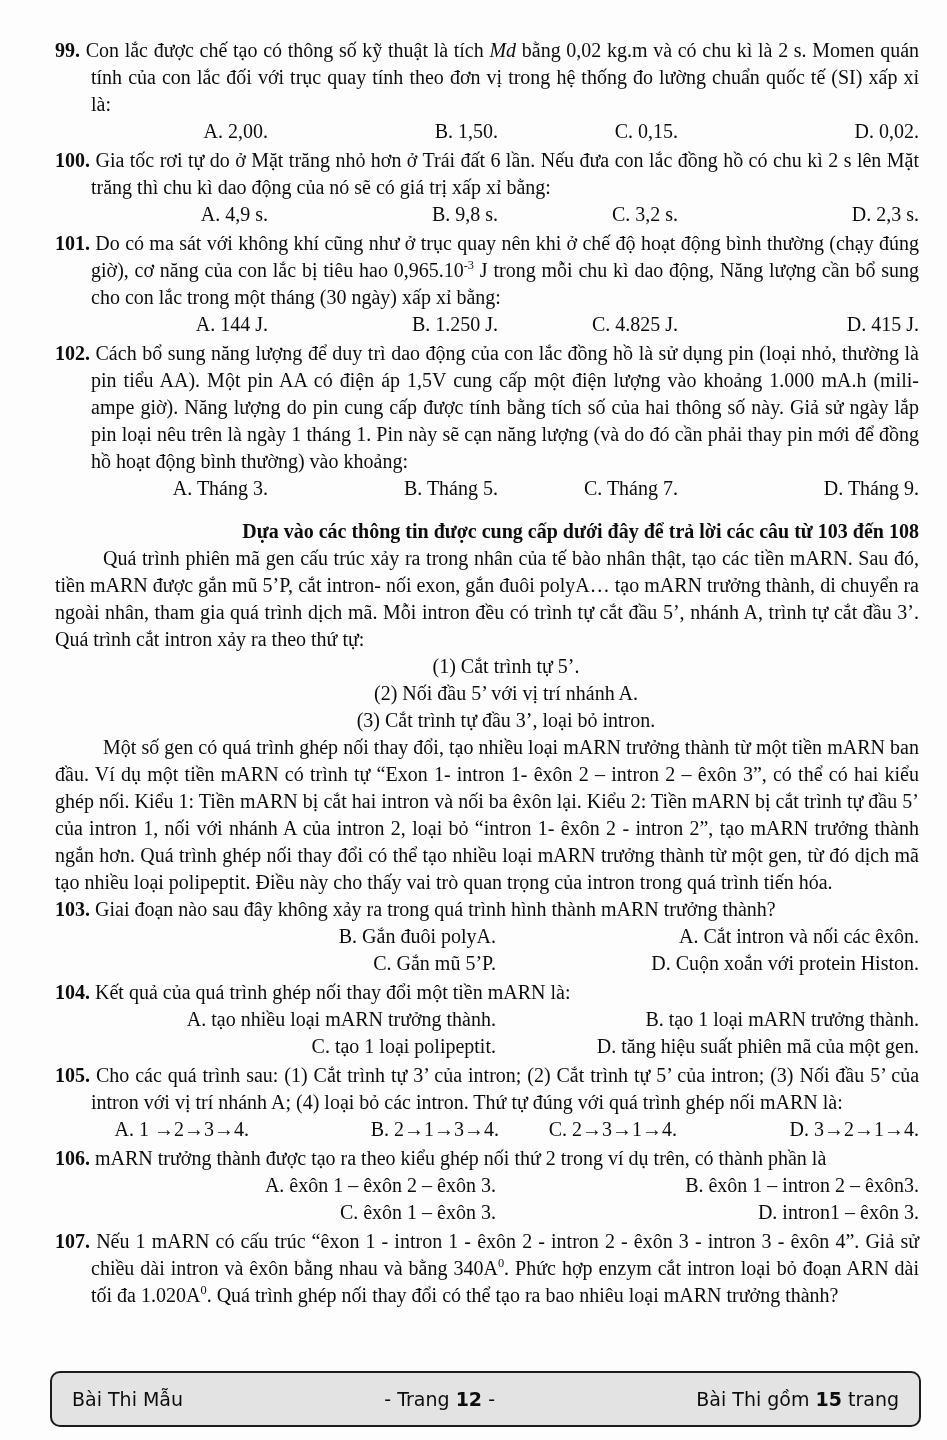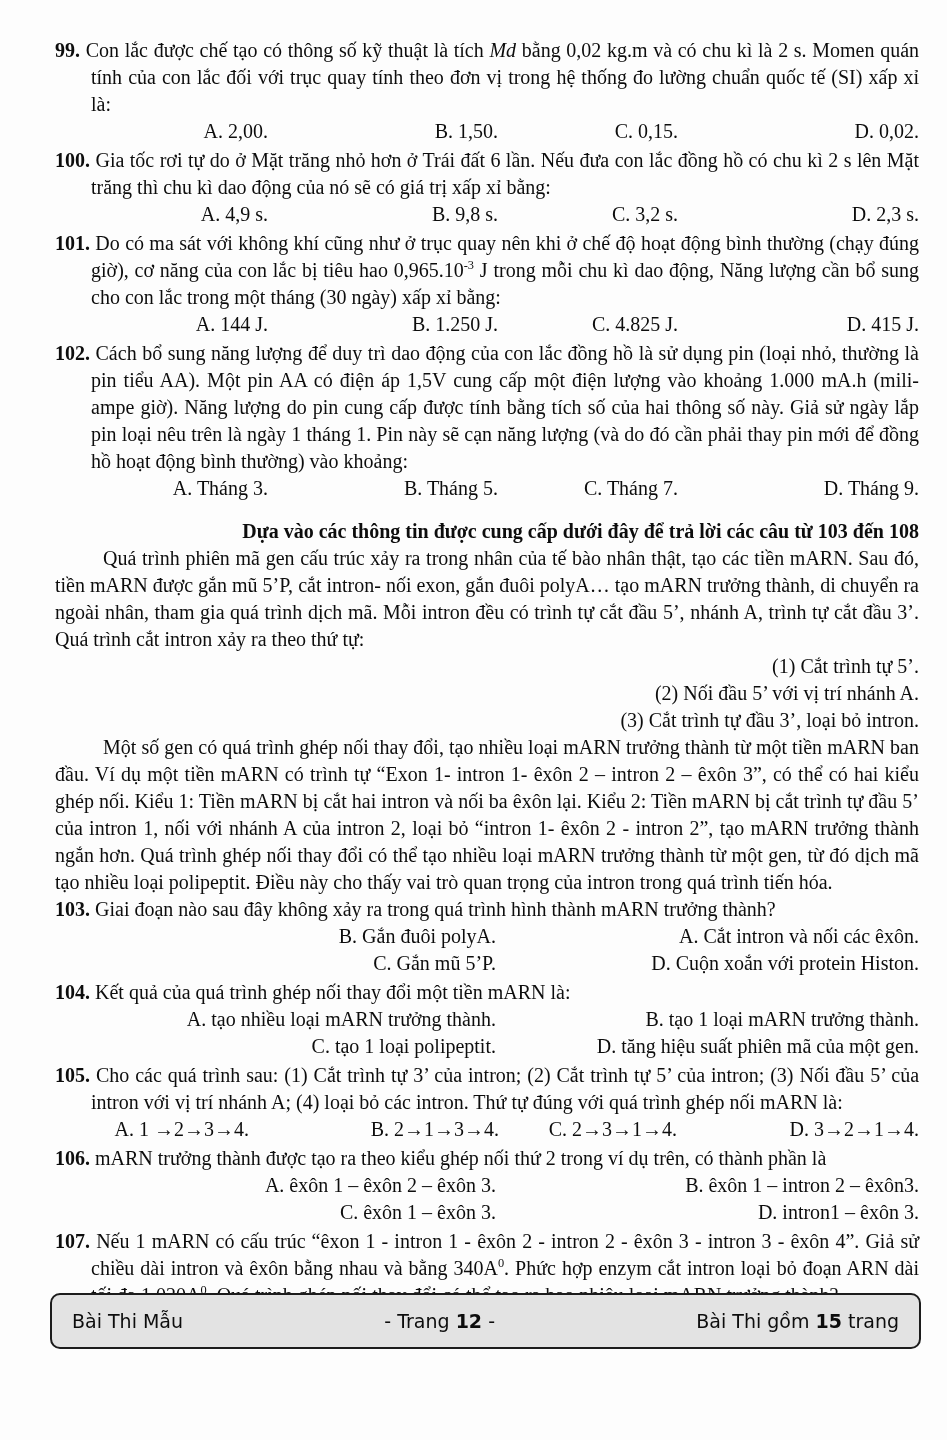--- a/index.html
+++ b/index.html
@@ -23,27 +23,27 @@
   .opts { text-indent: 0; display: grid; text-align: right; }
   .opts4  { grid-template-columns: 177px 230px 180px 1fr; }
   .opts4b { grid-template-columns: 158px 250px 178px 1fr; }
   .opts2  { grid-template-columns: 405px 1fr; }
   .section-header {
     font-weight: bold;
     margin-top: 16px;
     text-align: right;
   }
   .para { text-indent: 48px; }
-  .listitem { margin-left: 38px; text-align: right; }
+  .listitem { margin-left: 38px; text-align: center; }
   sup { font-size: 0.62em; line-height: 0; vertical-align: super; }
   i { font-style: italic; }
   .footer {
     position: absolute;
     left: 50px; right: 26px;
-    top: 1293px; height: 56px;
+    top: 1371px; height: 56px;
     background: #e3e3e3;
     border: 2px solid #1c1c1c;
     border-radius: 10px;
     display: flex;
     align-items: center;
     justify-content: space-between;
     padding: 0 20px;
     font-family: "DejaVu Sans", "Liberation Sans", sans-serif;
     font-size: 19px;
     box-sizing: border-box;

